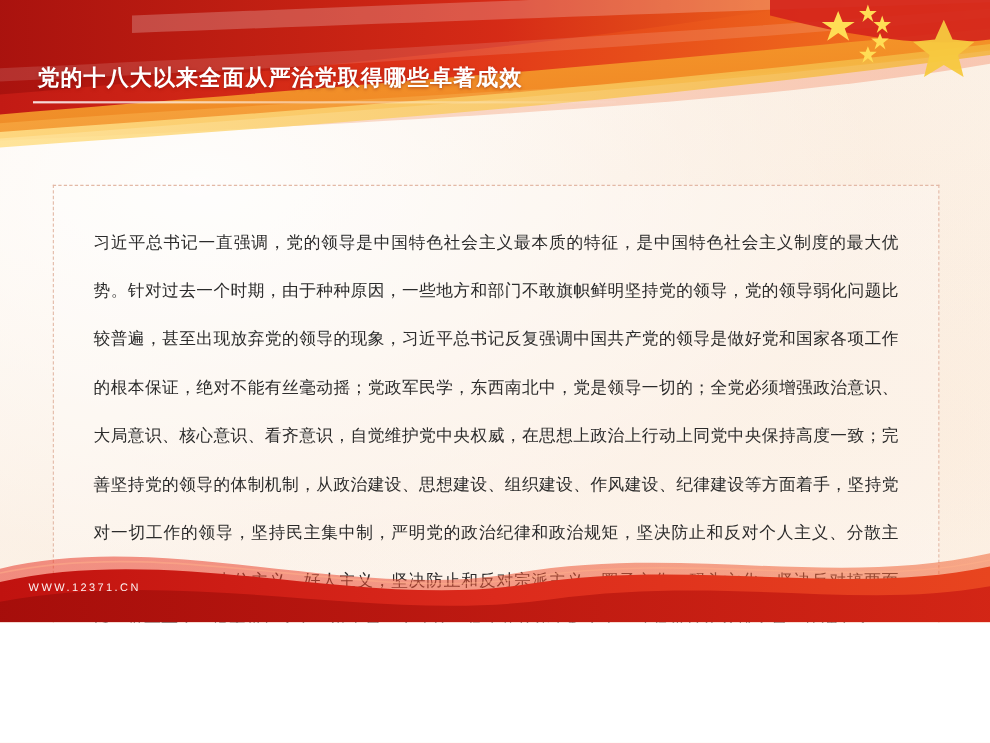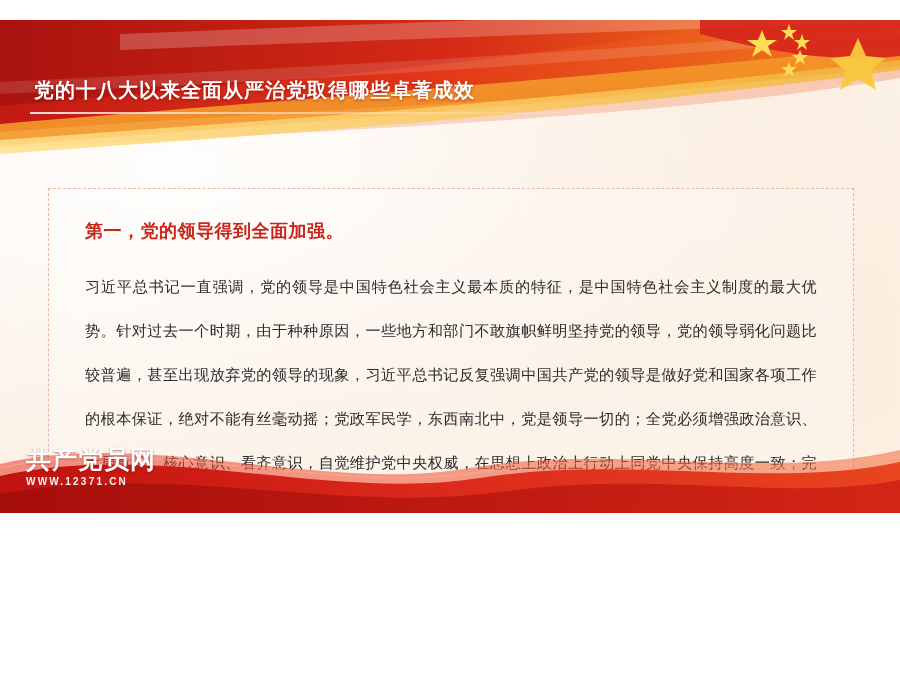--- a/index.html
+++ b/index.html
@@ -3,24 +3,23 @@
 <meta charset="utf-8">
 <style>
   * { box-sizing: border-box; margin: 0; padding: 0; }
   html, body {
     width: 900px; height: 675px;
     font-family: "Liberation Sans", sans-serif;
     overflow: hidden;
   }
   .slide {
     position: relative;
-    width: 900px; height: 493px;
+    width: 900px; height: 566px;
     background: #fdf6ee;
     overflow: hidden;
-    margin-top: 20px;
   }
 
   
   .paper-bg {
     position: absolute; inset: 0;
     background:
       radial-gradient(ellipse at 20% 30%, rgba(255,255,255,0.85), rgba(253,240,228,0.2) 60%),
       radial-gradient(ellipse at 85% 70%, rgba(250,232,215,0.7), rgba(255,255,255,0) 60%),
       linear-gradient(135deg, #fdf7f0 0%, #faeee2 50%, #fdf6ec 100%);
   }
@@ -94,21 +93,20 @@
     letter-spacing: 1px;
     text-shadow: 0 1px 2px rgba(130,0,0,0.5);
     line-height: 1.05;
   }
   .footer-logo .logo-sub {
     font-size: 10px;
     letter-spacing: 2.2px;
     margin-top: 4px;
     opacity: 0.95;
     font-family: "Liberation Sans", sans-serif;
-    font-weight: bold;
   }
 </style>
 </head>
 <body>
 
 <div class="slide">
 
   <div class="paper-bg"></div>
 
   <div class="banner">
@@ -165,21 +163,20 @@
           <polygon points="858,18 866,36 886,38 871,50 876,70 858,59 840,70 845,50 830,38 850,36"></polygon>
         </g>
       </g>
     </svg>
 
     <div class="banner-title">党的十八大以来全面从严治党取得哪些卓著成效</div>
     <div class="title-underline"></div>
   </div>
 
   <div class="content-card">
-    <div class="section-heading">第一，党的领导得到全面加强。</div>
     <div class="body-text">习近平总书记一直强调，党的领导是中国特色社会主义最本质的特征，是中国特色社会主义制度的最大优势。针对过去一个时期，由于种种原因，一些地方和部门不敢旗帜鲜明坚持党的领导，党的领导弱化问题比较普遍，甚至出现放弃党的领导的现象，习近平总书记反复强调中国共产党的领导是做好党和国家各项工作的根本保证，绝对不能有丝毫动摇；党政军民学，东西南北中，党是领导一切的；全党必须增强政治意识、大局意识、核心意识、看齐意识，自觉维护党中央权威，在思想上政治上行动上同党中央保持高度一致；完善坚持党的领导的体制机制，从政治建设、思想建设、组织建设、作风建设、纪律建设等方面着手，坚持党对一切工作的领导，坚持民主集中制，严明党的政治纪律和政治规矩，坚决防止和反对个人主义、分散主义、自由主义、本位主义、好人主义，坚决防止和反对宗派主义、圈子文化、码头文化，坚决反对搞两面派、做两面人，提高党把方向、谋大局、定政策、促改革的能力和定力，确保党始终总揽全局、协调各方。</div>
   </div>
 
   <div class="footer">
     <svg class="footer-svg" width="900" height="115" viewBox="0 0 900 115">
       <defs>
         <linearGradient id="fRed" x1="0" y1="0" x2="1" y2="0">
           <stop offset="0%" stop-color="#c0120f"></stop>
           <stop offset="50%" stop-color="#dc2a1c"></stop>
           <stop offset="100%" stop-color="#e8451f"></stop>
@@ -197,18 +194,17 @@
       <path d="M0,66 C150,30 320,96 470,70 C620,44 760,84 900,52 V115 H0 Z" fill="url(#fRedLight)" opacity="0.55"></path>
 
       <path d="M0,78 C160,42 330,104 480,80 C630,56 770,92 900,64 V115 H0 Z" fill="url(#fRed)"></path>
 
       <path d="M0,96 C170,64 340,116 500,94 C660,72 780,104 900,82 V115 H0 Z" fill="url(#fRedDark)" opacity="0.85"></path>
 
       <path d="M0,70 C160,36 330,98 480,74 C630,50 770,86 900,58" fill="none" stroke="#ffb08a" stroke-width="1.4" opacity="0.5"></path>
     </svg>
 
     <div class="footer-logo">
-      <div class="logo-main">共产党员网</div>
       <div class="logo-sub">WWW.12371.CN</div>
     </div>
   </div>
 
 </div>
 
 </body></html>

